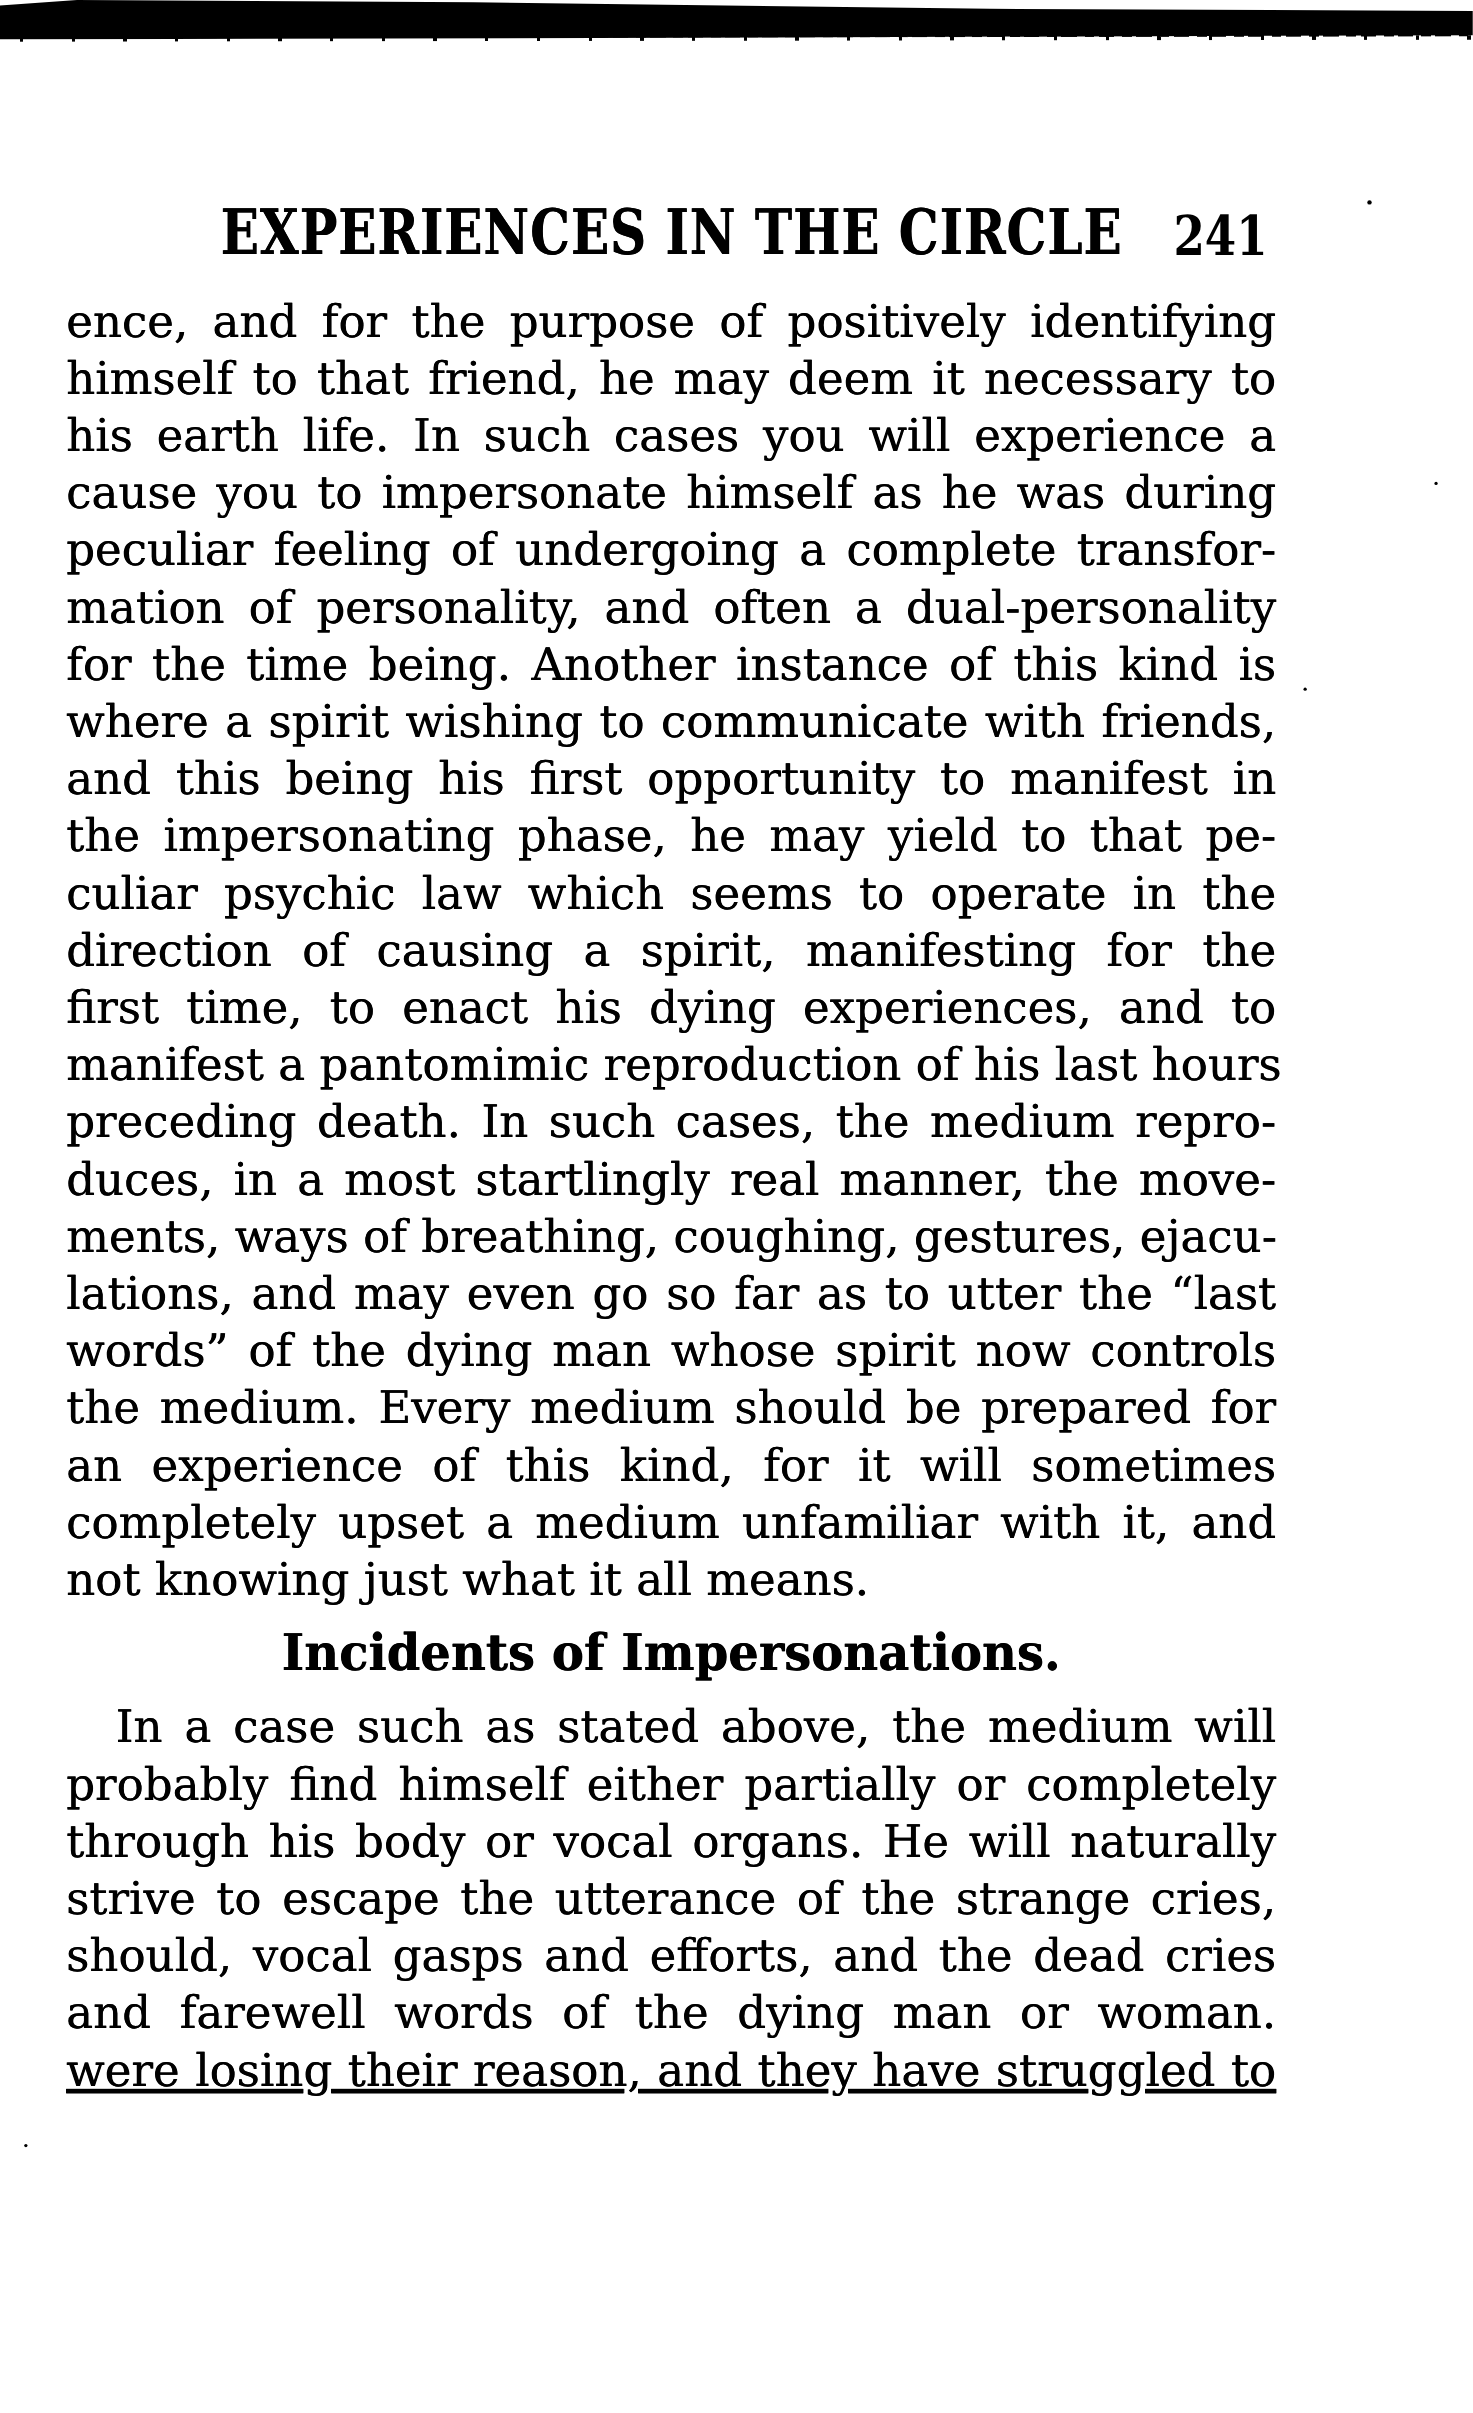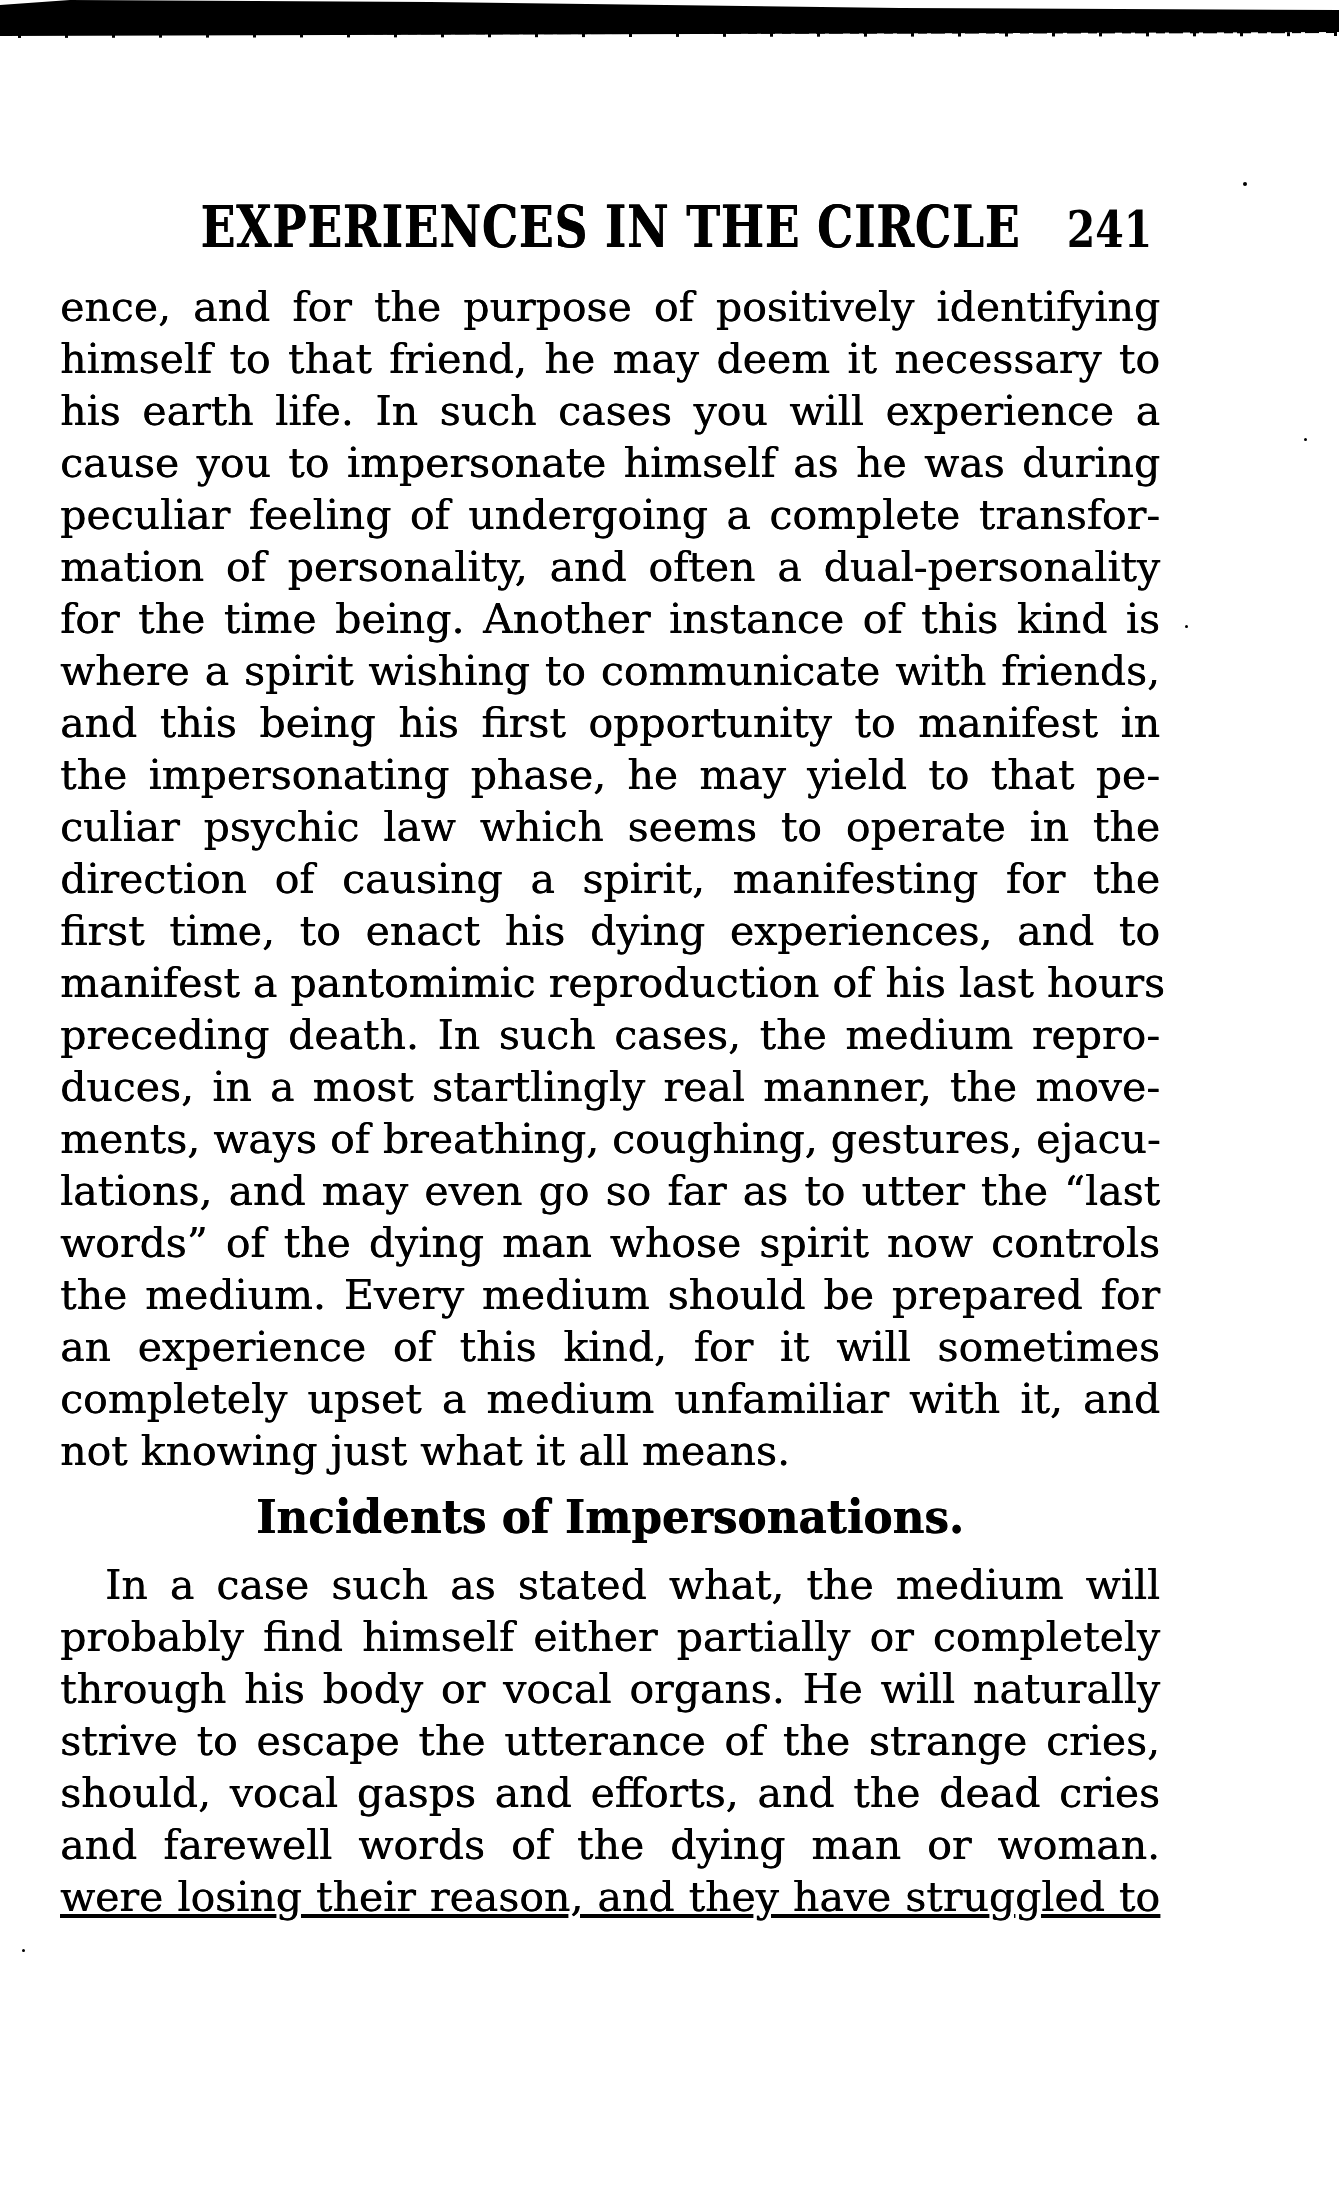--- a/index.html
+++ b/index.html
@@ -41,21 +41,21 @@
   .speck { position: absolute; background: #000; border-radius: 50%; }
   .speck-1 { left: 1243px; top: 182px; width: 4px; height: 4px; }
   .speck-2 { left: 1304px; top: 438px; width: 3px; height: 3px; }
   .speck-3 { left: 1185px; top: 625px; width: 3px; height: 3px; }
   .speck-4 { left: 22px;  top: 1949px; width: 3px; height: 3px; }
 
   
   .content {
     position: absolute;
     left: 60px;
-    top: 197px;
+    top: 182px;
     width: 1100px;
   }
   .running-header {
     position: relative;
     height: 60px;
     margin-bottom: 24px;
     text-align: center;
     white-space: nowrap;
   }
   .header-title {
@@ -154,21 +154,21 @@
       <div class="line">words” of the dying man whose spirit now controls</div>
       <div class="line">the medium. Every medium should be prepared for</div>
       <div class="line">an experience of this kind, for it will sometimes</div>
       <div class="line">completely upset a medium unfamiliar with it, and</div>
       <div class="line">not knowing just what it all means.</div>
     </div>
 
   <div class="section-heading">Incidents of Impersonations.</div>
 
   <div class="para indent-first last-flush">
-      <div class="line">In a case such as stated what, the medium will</div>
+      <div class="line">In a case such as stated above, the medium will</div>
       <div class="line">probably find himself either partially or completely</div>
       <div class="line">through his body or vocal organs. He will naturally</div>
       <div class="line">strive to escape the utterance of the strange cries,</div>
       <div class="line">should, vocal gasps and efforts, and the dead cries</div>
       <div class="line">and farewell words of the dying man or woman.</div>
       <div class="line">were losing their reason, and they have struggled to</div>
     </div>
 
 </div>
 

